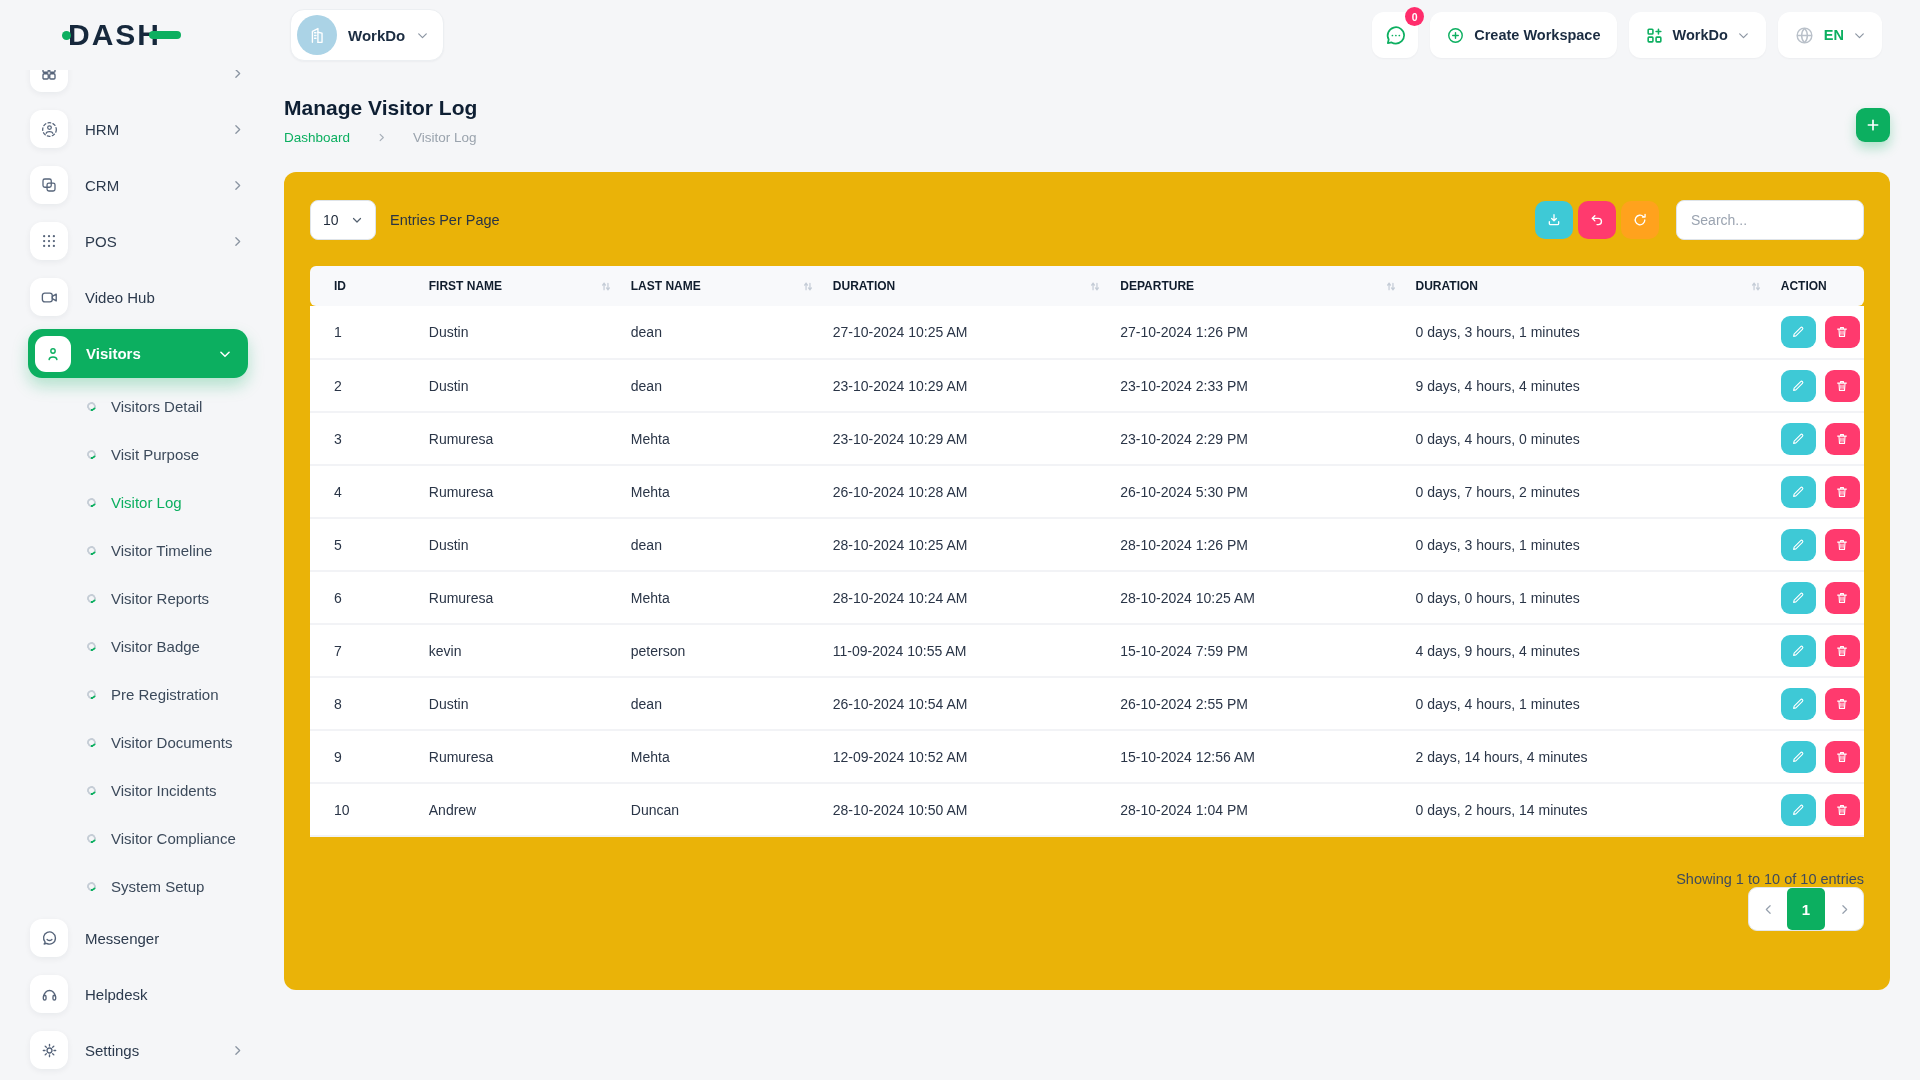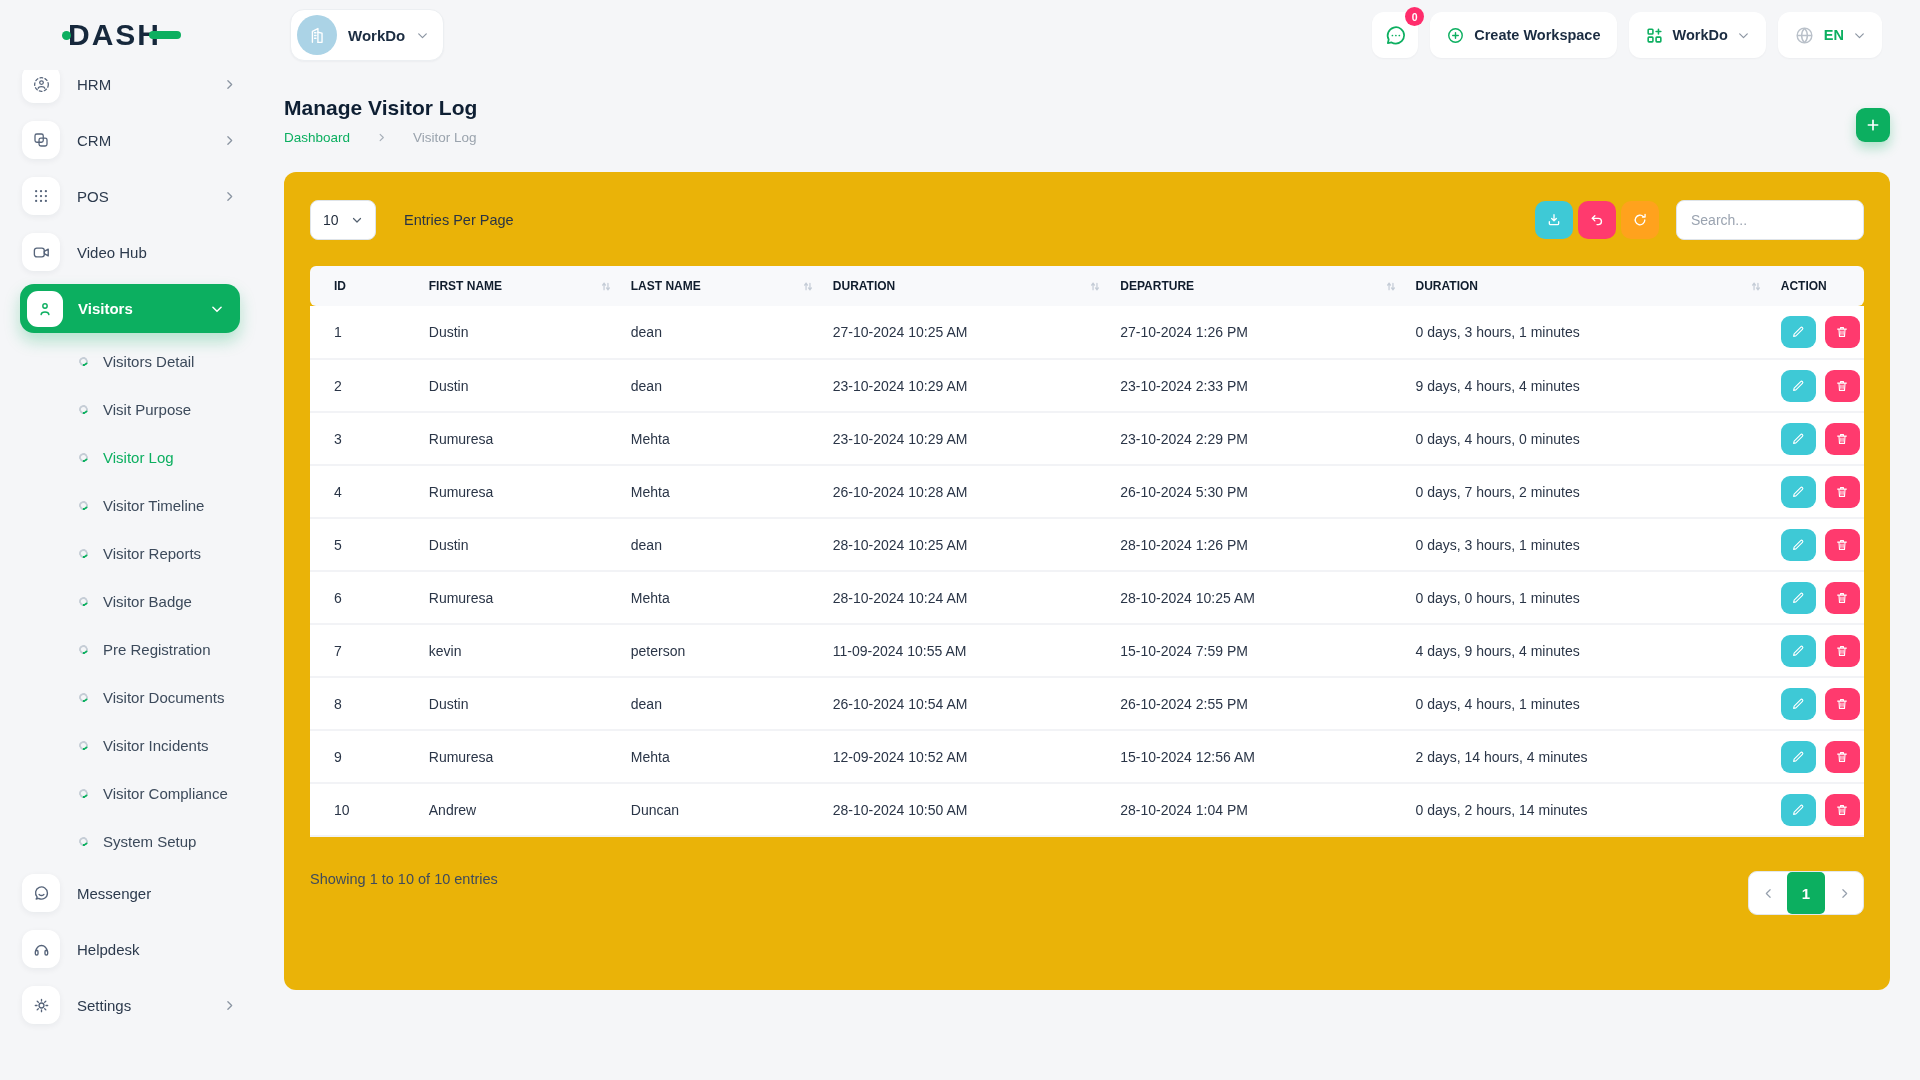--- a/index.html
+++ b/index.html
@@ -35,21 +35,21 @@
     display:flex;align-items:center;justify-content:center;color:var(--green);box-shadow:0 1px 2px rgba(16,24,40,.04);}
   .badge{position:absolute;top:-5px;right:-6px;min-width:19px;height:19px;border-radius:50%;
     background:#ff2d6c;color:#fff;font-size:10.5px;font-weight:700;display:flex;align-items:center;justify-content:center;}
   .top-pill{height:46px;background:#fff;border-radius:12px;display:flex;align-items:center;gap:9px;
     padding:0 16px;font-size:14.5px;font-weight:600;color:#1b2c41;box-shadow:0 1px 2px rgba(16,24,40,.04);}
   .top-pill .green-ic{color:var(--green);display:flex;}
   .lang-label{color:var(--green);}
   .globe{color:#b9c0c9;display:flex;}
 
   
-  .sidebar{position:fixed;top:0;left:0;bottom:0;width:258px;overflow:hidden;z-index:5;}
+  .sidebar{position:fixed;top:0;left:8px;bottom:0;width:258px;padding-top:45px;overflow:hidden;z-index:5;}
   .menu-item{height:56px;display:flex;align-items:center;padding:0 22px;}
   .icon-box{width:38px;height:38px;min-width:38px;border-radius:12px;background:#fff;
     box-shadow:0 2px 6px rgba(20,30,50,.06);display:flex;align-items:center;justify-content:center;color:#56647a;}
   .menu-label{margin-left:17px;font-size:15px;font-weight:500;color:#2c3a4d;}
   .menu-item .chev{margin-left:auto;}
   .pill{margin:4px 18px 4px 20px;height:49px;border-radius:14px;background:var(--green);
     display:flex;align-items:center;padding:0 16px 0 7px;box-shadow:0 8px 16px rgba(12,175,96,.28);}
   .pill .icon-box{width:36px;height:36px;min-width:36px;border-radius:11px;box-shadow:none;color:var(--green);}
   .pill .menu-label{color:#fff;font-weight:700;margin-left:15px;}
   .pill .chev{margin-left:auto;color:#fff;}
@@ -68,21 +68,21 @@
   .bc-sep{display:flex;color:#a6aeb8;}
   .bc-current{color:var(--muted);}
   .add-btn{width:34px;height:34px;border-radius:9px;background:var(--green);color:#fff;margin-top:12px;
     display:flex;align-items:center;justify-content:center;box-shadow:0 6px 12px rgba(12,175,96,.3);}
 
   .card{margin-top:27px;height:818px;background:#eab308;border-radius:12px;padding:28px 26px;}
   .toolbar{display:flex;align-items:center;}
   .select-box{width:66px;height:40px;border:1px solid var(--border);border-radius:8px;background:#fff;
     display:flex;align-items:center;justify-content:space-between;padding:0 12px;font-size:14px;color:#1f2a3a;}
   .select-box .chev{color:#53606f;}
-  .entries-label{margin-left:28px;font-size:14.5px;font-weight:500;color:#2a3444;}
+  .entries-label{margin-left:14px;font-size:14.5px;font-weight:500;color:#2a3444;}
   .tool-right{margin-left:auto;display:flex;align-items:center;gap:5px;}
   .tool-btn{width:38px;height:38px;border-radius:10px;color:#fff;display:flex;align-items:center;justify-content:center;}
   .tool-btn.teal{background:var(--teal);}
   .tool-btn.pink{background:var(--pink);}
   .tool-btn.orange{background:var(--orange);}
   .search-input{margin-left:12px;width:188px;height:40px;border:1px solid var(--border);border-radius:8px;
     padding:0 14px;font-size:14px;color:#2a3444;outline:none;background:#fff;}
   .search-input::placeholder{color:#9aa3b0;}
 
   table{width:100%;margin-top:26px;border-collapse:collapse;table-layout:fixed;}
@@ -92,21 +92,21 @@
   .th-inner{display:flex;align-items:center;justify-content:space-between;}
   .sort-icon{display:flex;color:#c4ccd6;}
   .w0{width:7%}.w1{width:13%}.w2{width:13%}.w3{width:18.5%}.w4{width:19%}.w5{width:23.5%}.w6{width:6%}
   td{height:53px;padding:0 10px;font-size:14px;color:#2a3547;border-bottom:2px solid #f2f3f6;background:#fff;
     white-space:nowrap;overflow:hidden;}
   td:first-child{padding-left:24px;}
   .act-btn{width:35px;height:32px;border-radius:9px;display:inline-flex;align-items:center;justify-content:center;margin-right:5px;}
   .act-btn.edit{background:var(--teal);}
   .act-btn.del{background:var(--pink);}
 
-  .table-footer{margin-top:34px;display:flex;align-items:flex-start;justify-content:space-between;}
+  .table-footer{margin-top:34px;display:flex;align-items:flex-end;justify-content:space-between;flex-direction:column;}
   .summary{font-size:14.5px;color:#3f4b5c;}
   .pagination{display:flex;align-items:stretch;height:44px;background:#fff;border:1px solid #e3e7ec;border-radius:9px;overflow:hidden;}
   .page-btn{width:38px;display:flex;align-items:center;justify-content:center;color:#97a1ae;}
   .page-num{width:38px;background:var(--green);color:#fff;font-size:15px;font-weight:600;
     display:flex;align-items:center;justify-content:center;border-radius:5px;}
 </style>
 </head>
 <body>
 
 <aside class="sidebar">

